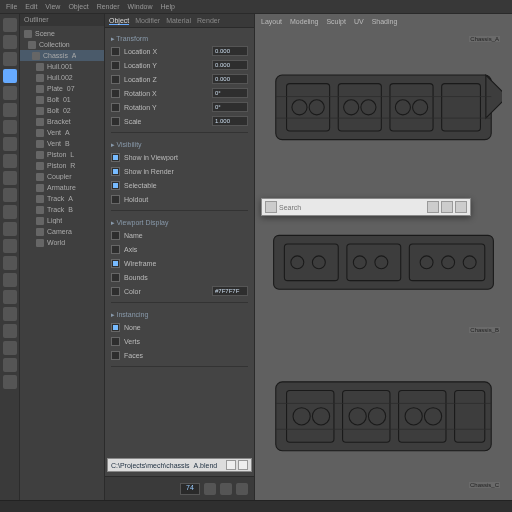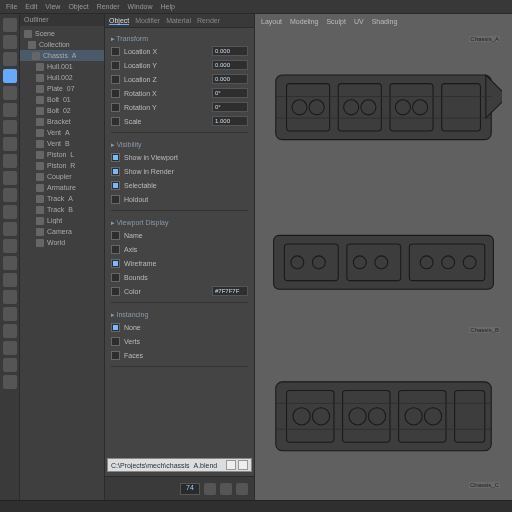--- a/index.html
+++ b/index.html
@@ -348,16 +348,23 @@
             <circle class="stroke" cx="104" cy="50" r="8"></circle>
           <circle class="stroke" cx="138" cy="50" r="8"></circle>
             <circle class="stroke" cx="156" cy="50" r="8"></circle>
           <line class="stroke2" x1="10" y1="38" x2="210" y2="38"></line>
           <line class="stroke2" x1="10" y1="62" x2="210" y2="62"></line>
         </svg>
         <span class="lbl-ov" style="right:2px;bottom:2px">Chassis_C</span>
       </div>
     </div>
 
+    <div class="searchbar" style="left:6px; top:184px; width:210px;">
+      <span class="ic"></span>
+      <input placeholder="Search" style="">
+      <span class="ic"></span>
+      <span class="ic"></span>
+      <span class="ic"></span>
+    </div>
   </div>
 </div>
 
 <div class="statusbar"></div>
 
 </body></html>

